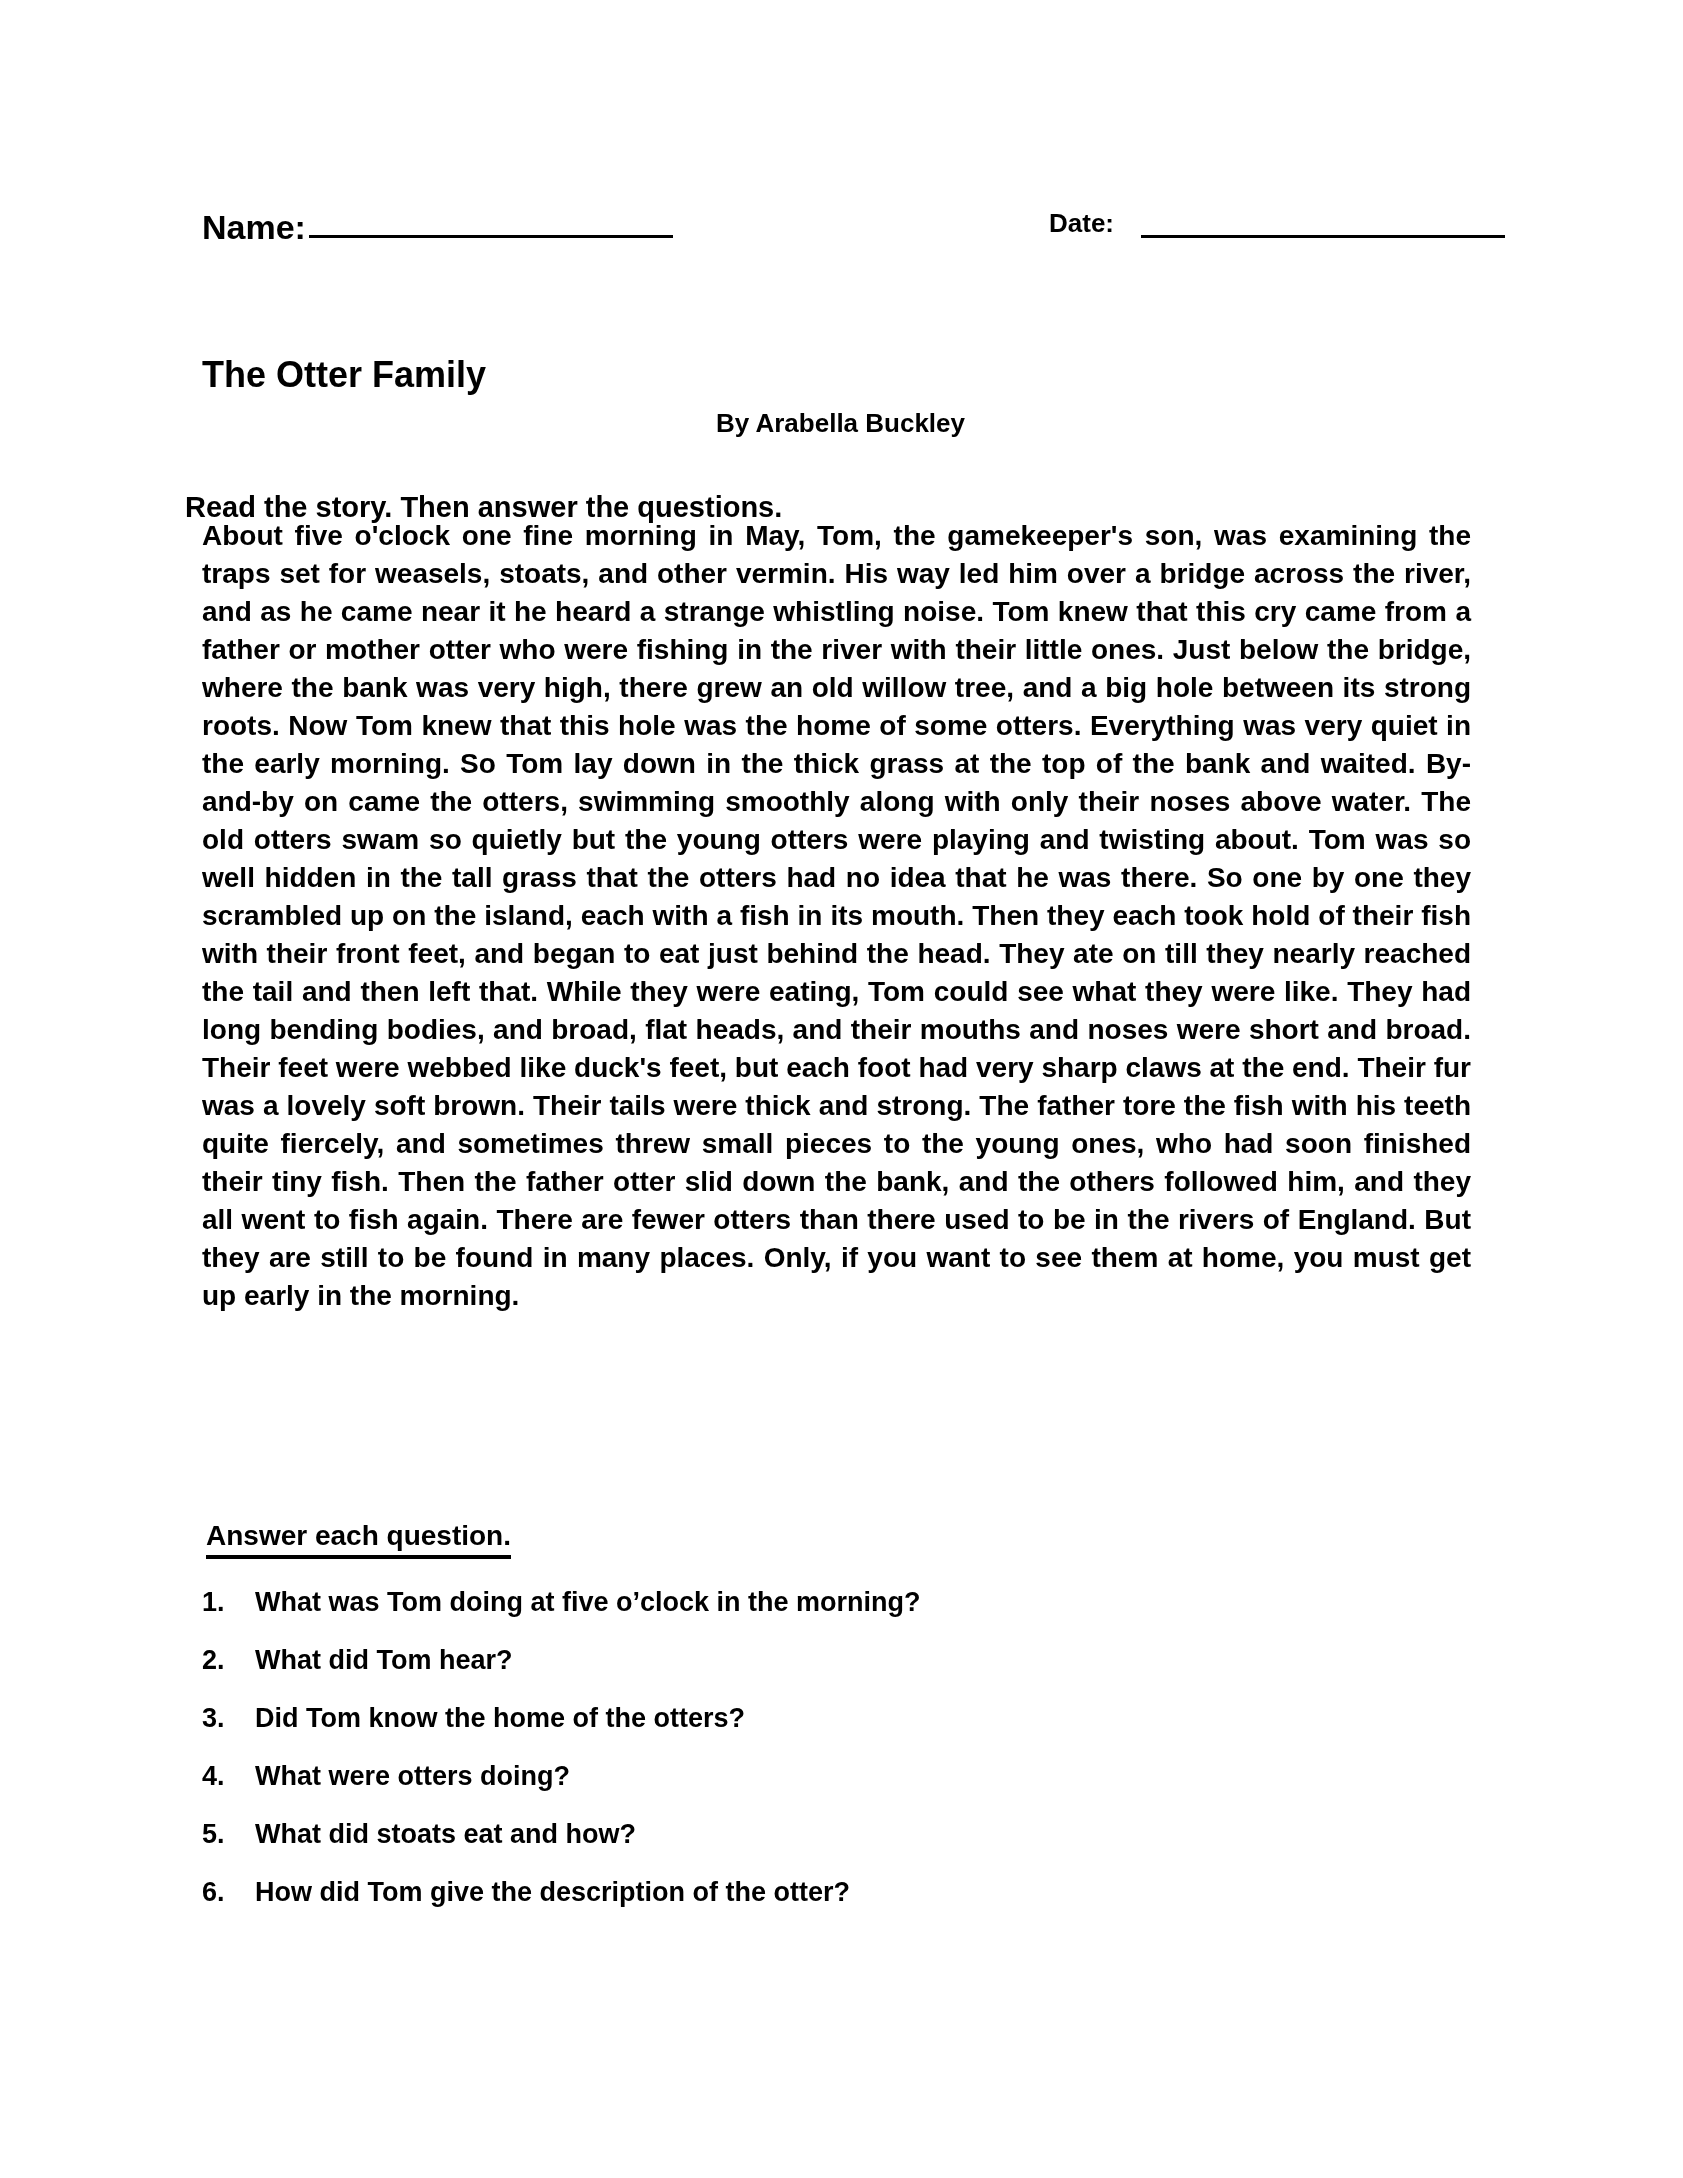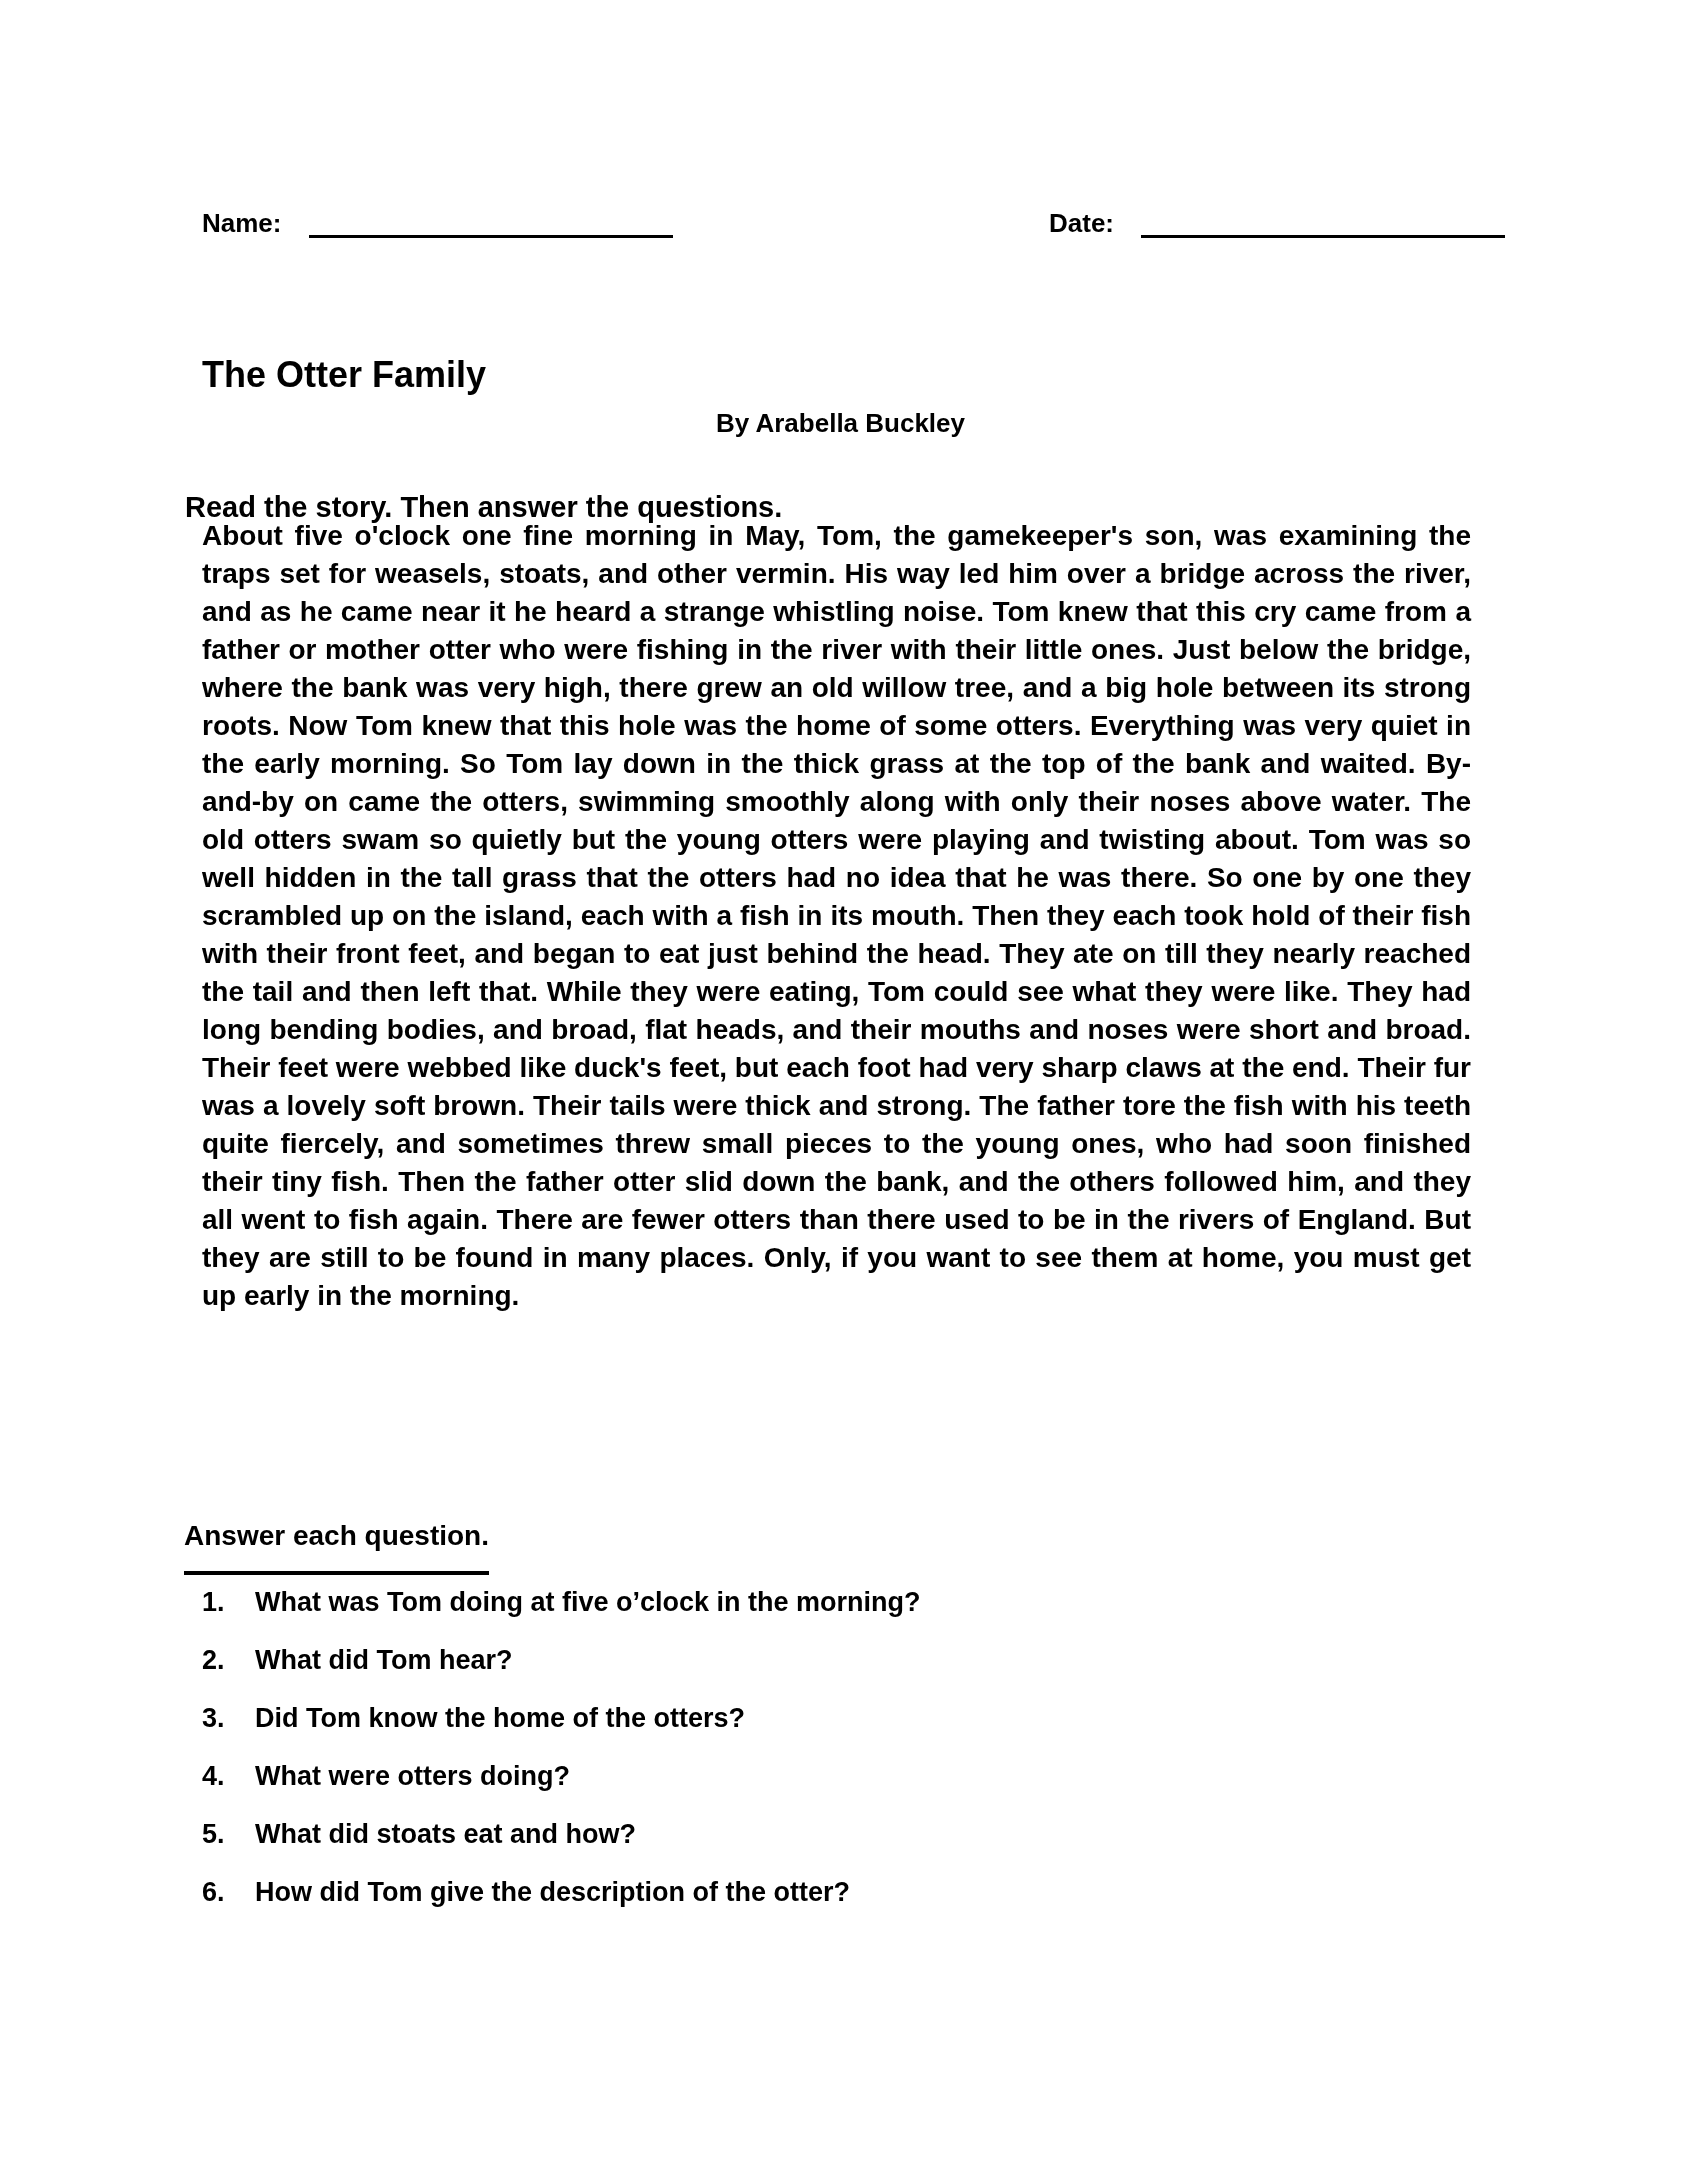--- a/index.html
+++ b/index.html
@@ -10,43 +10,43 @@
     position: relative;
     width: 1683px;
     height: 2178px;
     background: #ffffff;
     color: #000000;
     font-weight: 700;
     overflow: hidden;
   }
 
   
-  .name-label   { position: absolute; left: 202px;  top: 208px; font-size: 26px; }
+  .name-label   { position: absolute; left: 202px;  top: 208px; font-size: 34px; }
   .name-blank   { position: absolute; left: 309px;  top: 208px; width: 364px; height: 30px; border-bottom: 3px solid #000; }
   .date-label   { position: absolute; left: 1049px; top: 208px; font-size: 26px; }
   .date-blank   { position: absolute; left: 1141px; top: 208px; width: 364px; height: 30px; border-bottom: 3px solid #000; }
 
   
   .main-title   { position: absolute; left: 202px; top: 273px; width: 1277px; text-align: center; font-size: 38px; }
   .story-title  { position: absolute; left: 202px; top: 354px; width: 1277px; text-align: left; font-size: 36px; }
   .byline       { position: absolute; left: 202px; top: 408px; width: 1277px; text-align: center; font-size: 26px; }
 
   
   .read-instruction {
     position: absolute; left: 185px; top: 491px; width: 1269px; font-size: 29px;
   }
   .story-text {
     position: absolute; left: 202px; top: 517px; width: 1269px; height: 950px;
     font-size: 28px; line-height: 38px; text-align: justify;
   }
 
   
   .answer-heading {
-    position: absolute; left: 184px; top: 1520px; font-size: 28px;
-    border-bottom: 4px solid #000; padding-bottom: 19px;
+    position: absolute; left: 206px; top: 1520px; font-size: 28px;
+    border-bottom: 4px solid #000; padding-bottom: 3px;
   }
   .questions {
     position: absolute; left: 202px; top: 1587px; width: 1269px;
     list-style: none;
   }
   .question-item {
     display: flex; align-items: flex-start;
     font-size: 27px; line-height: 30px;
     margin-bottom: 28px;
   }

